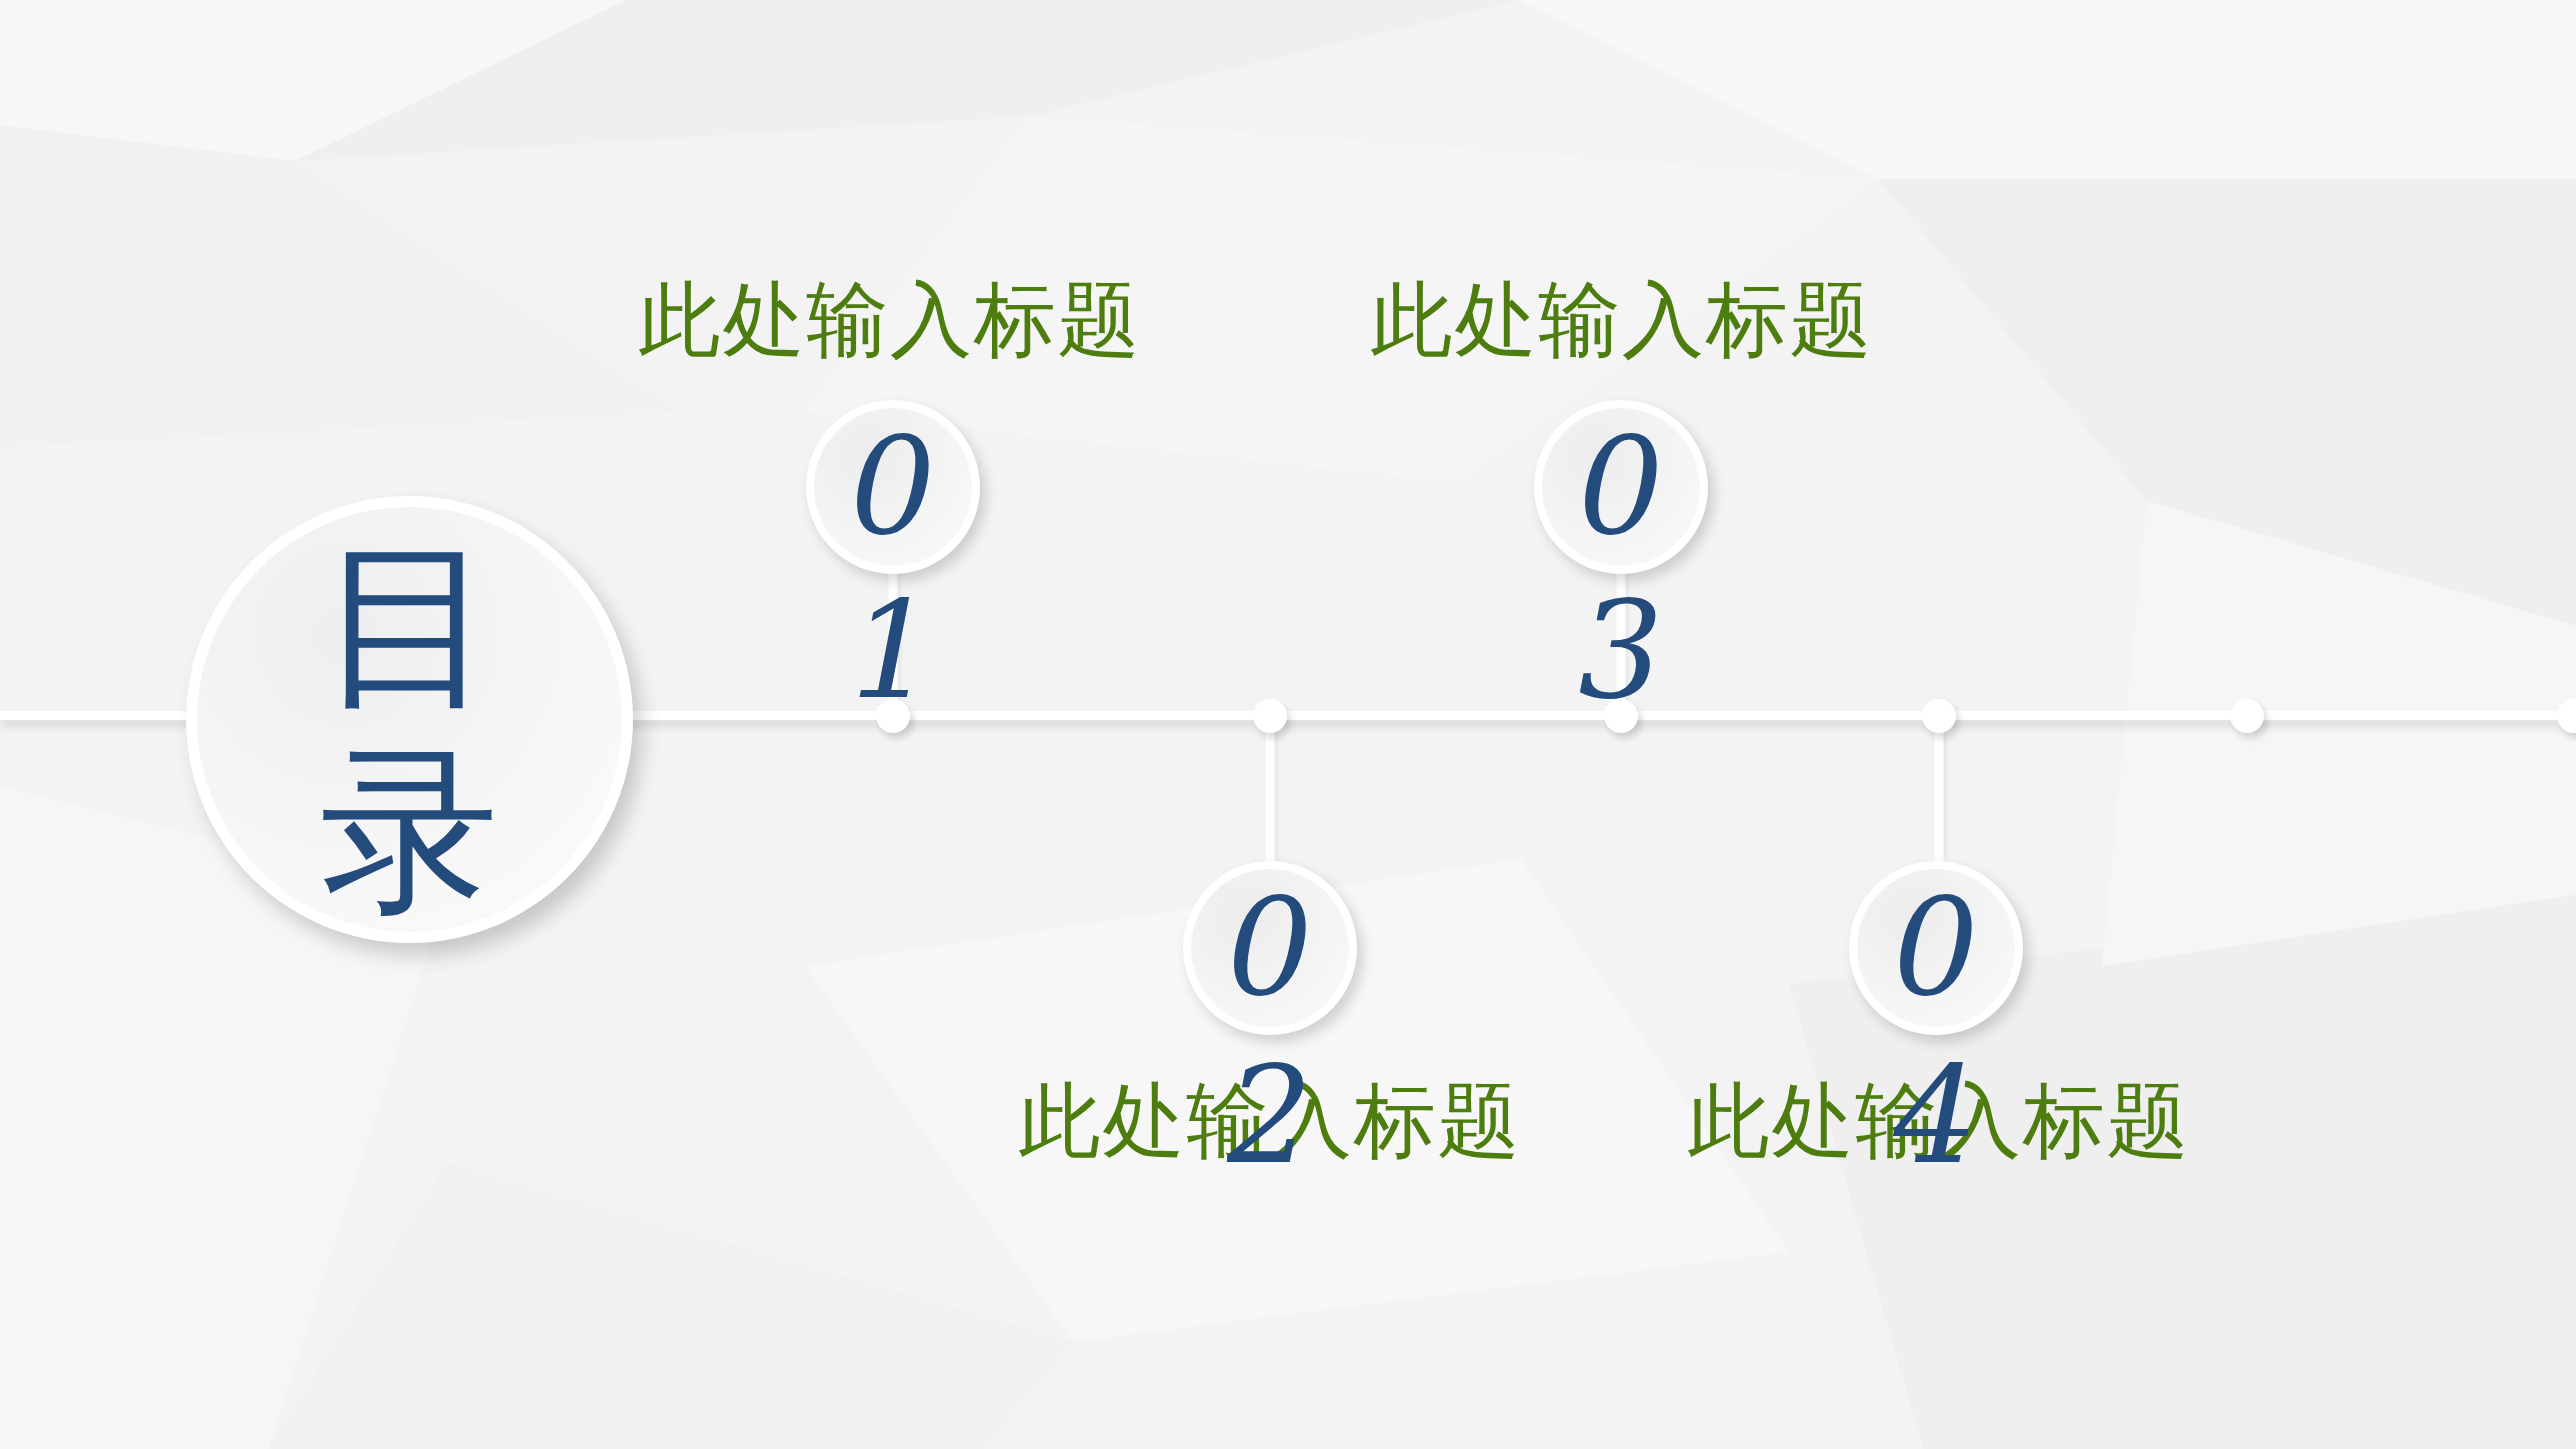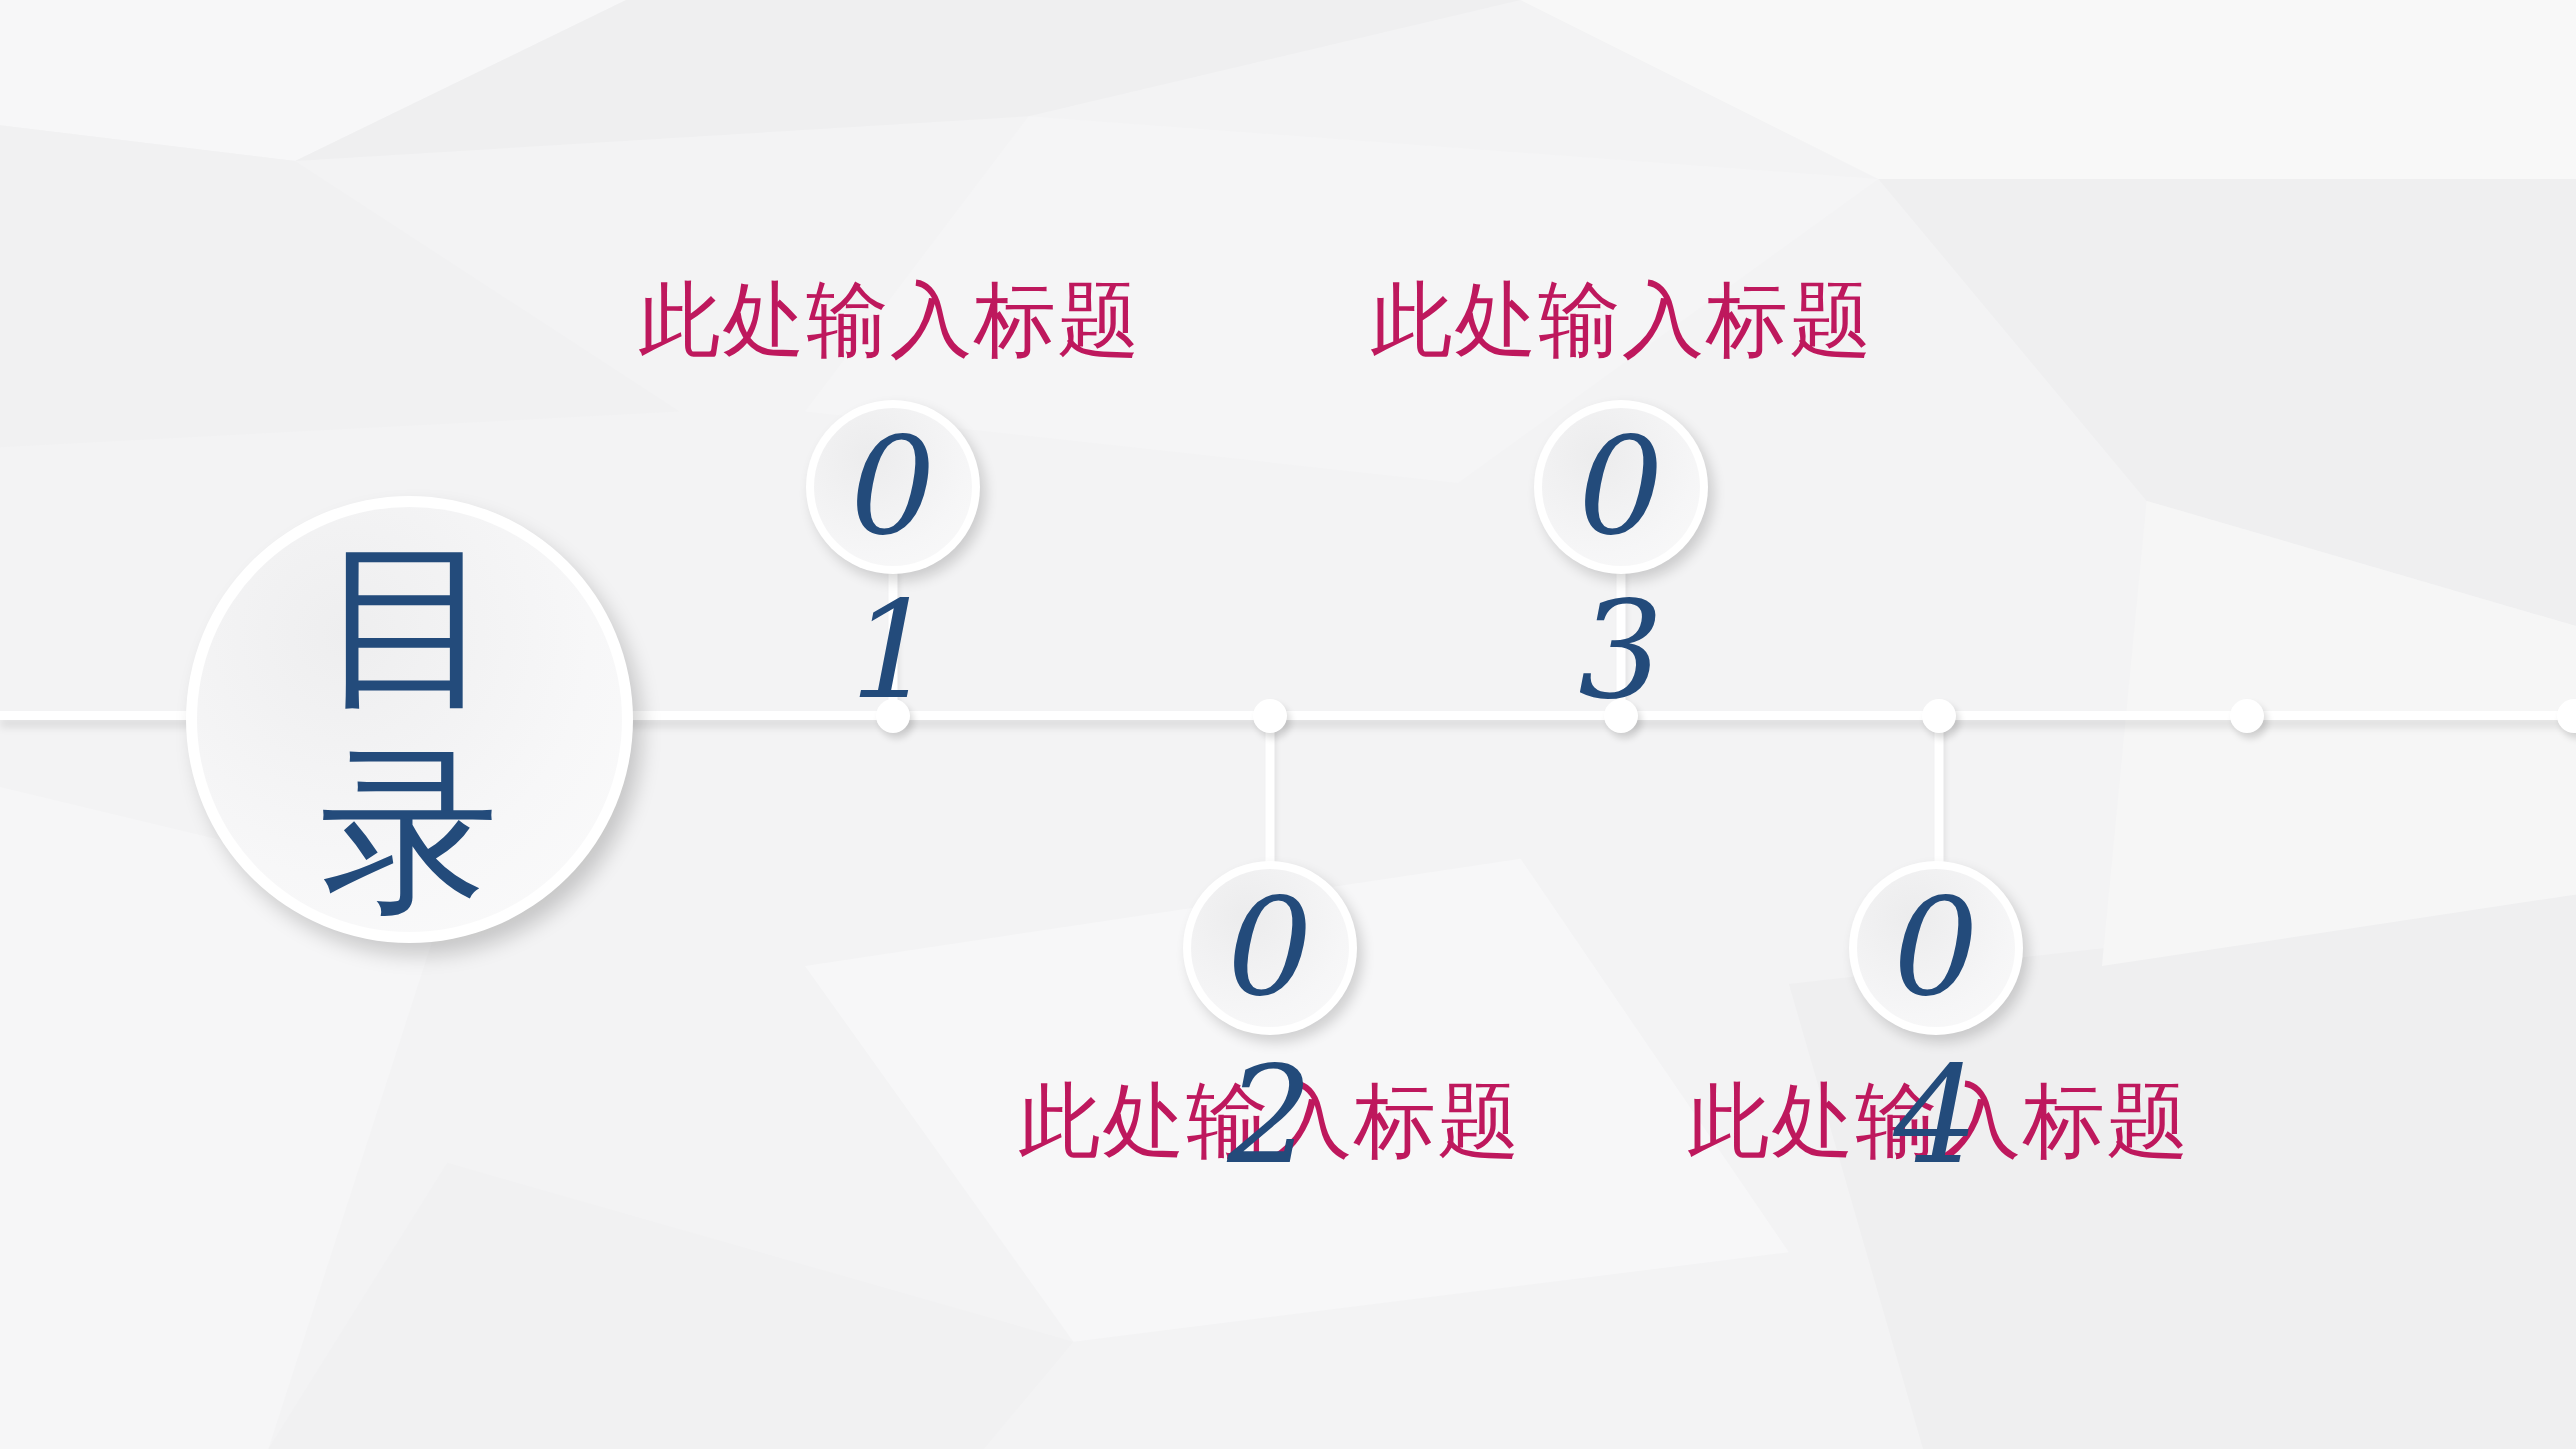--- a/index.html
+++ b/index.html
@@ -46,21 +46,21 @@
   }
   .node .inner {
     position: absolute; left: 8px; top: 8px; right: 8px; bottom: 8px; border-radius: 50%;
     background: radial-gradient(circle at 35% 30%, #ececed 0%, #f6f6f7 65%, #fafafa 100%);
   }
   .digit {
     position: absolute; color: #234b7b; font-family: "DejaVu Serif", serif;
     font-style: italic; font-size: 134px; line-height: 1; transform: translate(-50%, -50%);
   }
   .title {
-    position: absolute; color: #be185d; font-size: 82px; line-height: 1;
+    position: absolute; color: #4d7c0f; font-size: 82px; line-height: 1;
     white-space: nowrap; transform: translateX(-50%); letter-spacing: 1.8px;
   }
 </style>
 </head>
 <body>
 
 <svg class="bg" width="2576" height="1449" viewBox="0 0 2880 1620">
   <rect width="2880" height="1620" fill="#f3f3f4"></rect>
   <polygon points="0,0 700,0 330,180 0,140" fill="#f7f7f8"></polygon>
   <polygon points="700,0 1700,0 1150,130 330,180" fill="#efeff0"></polygon>

